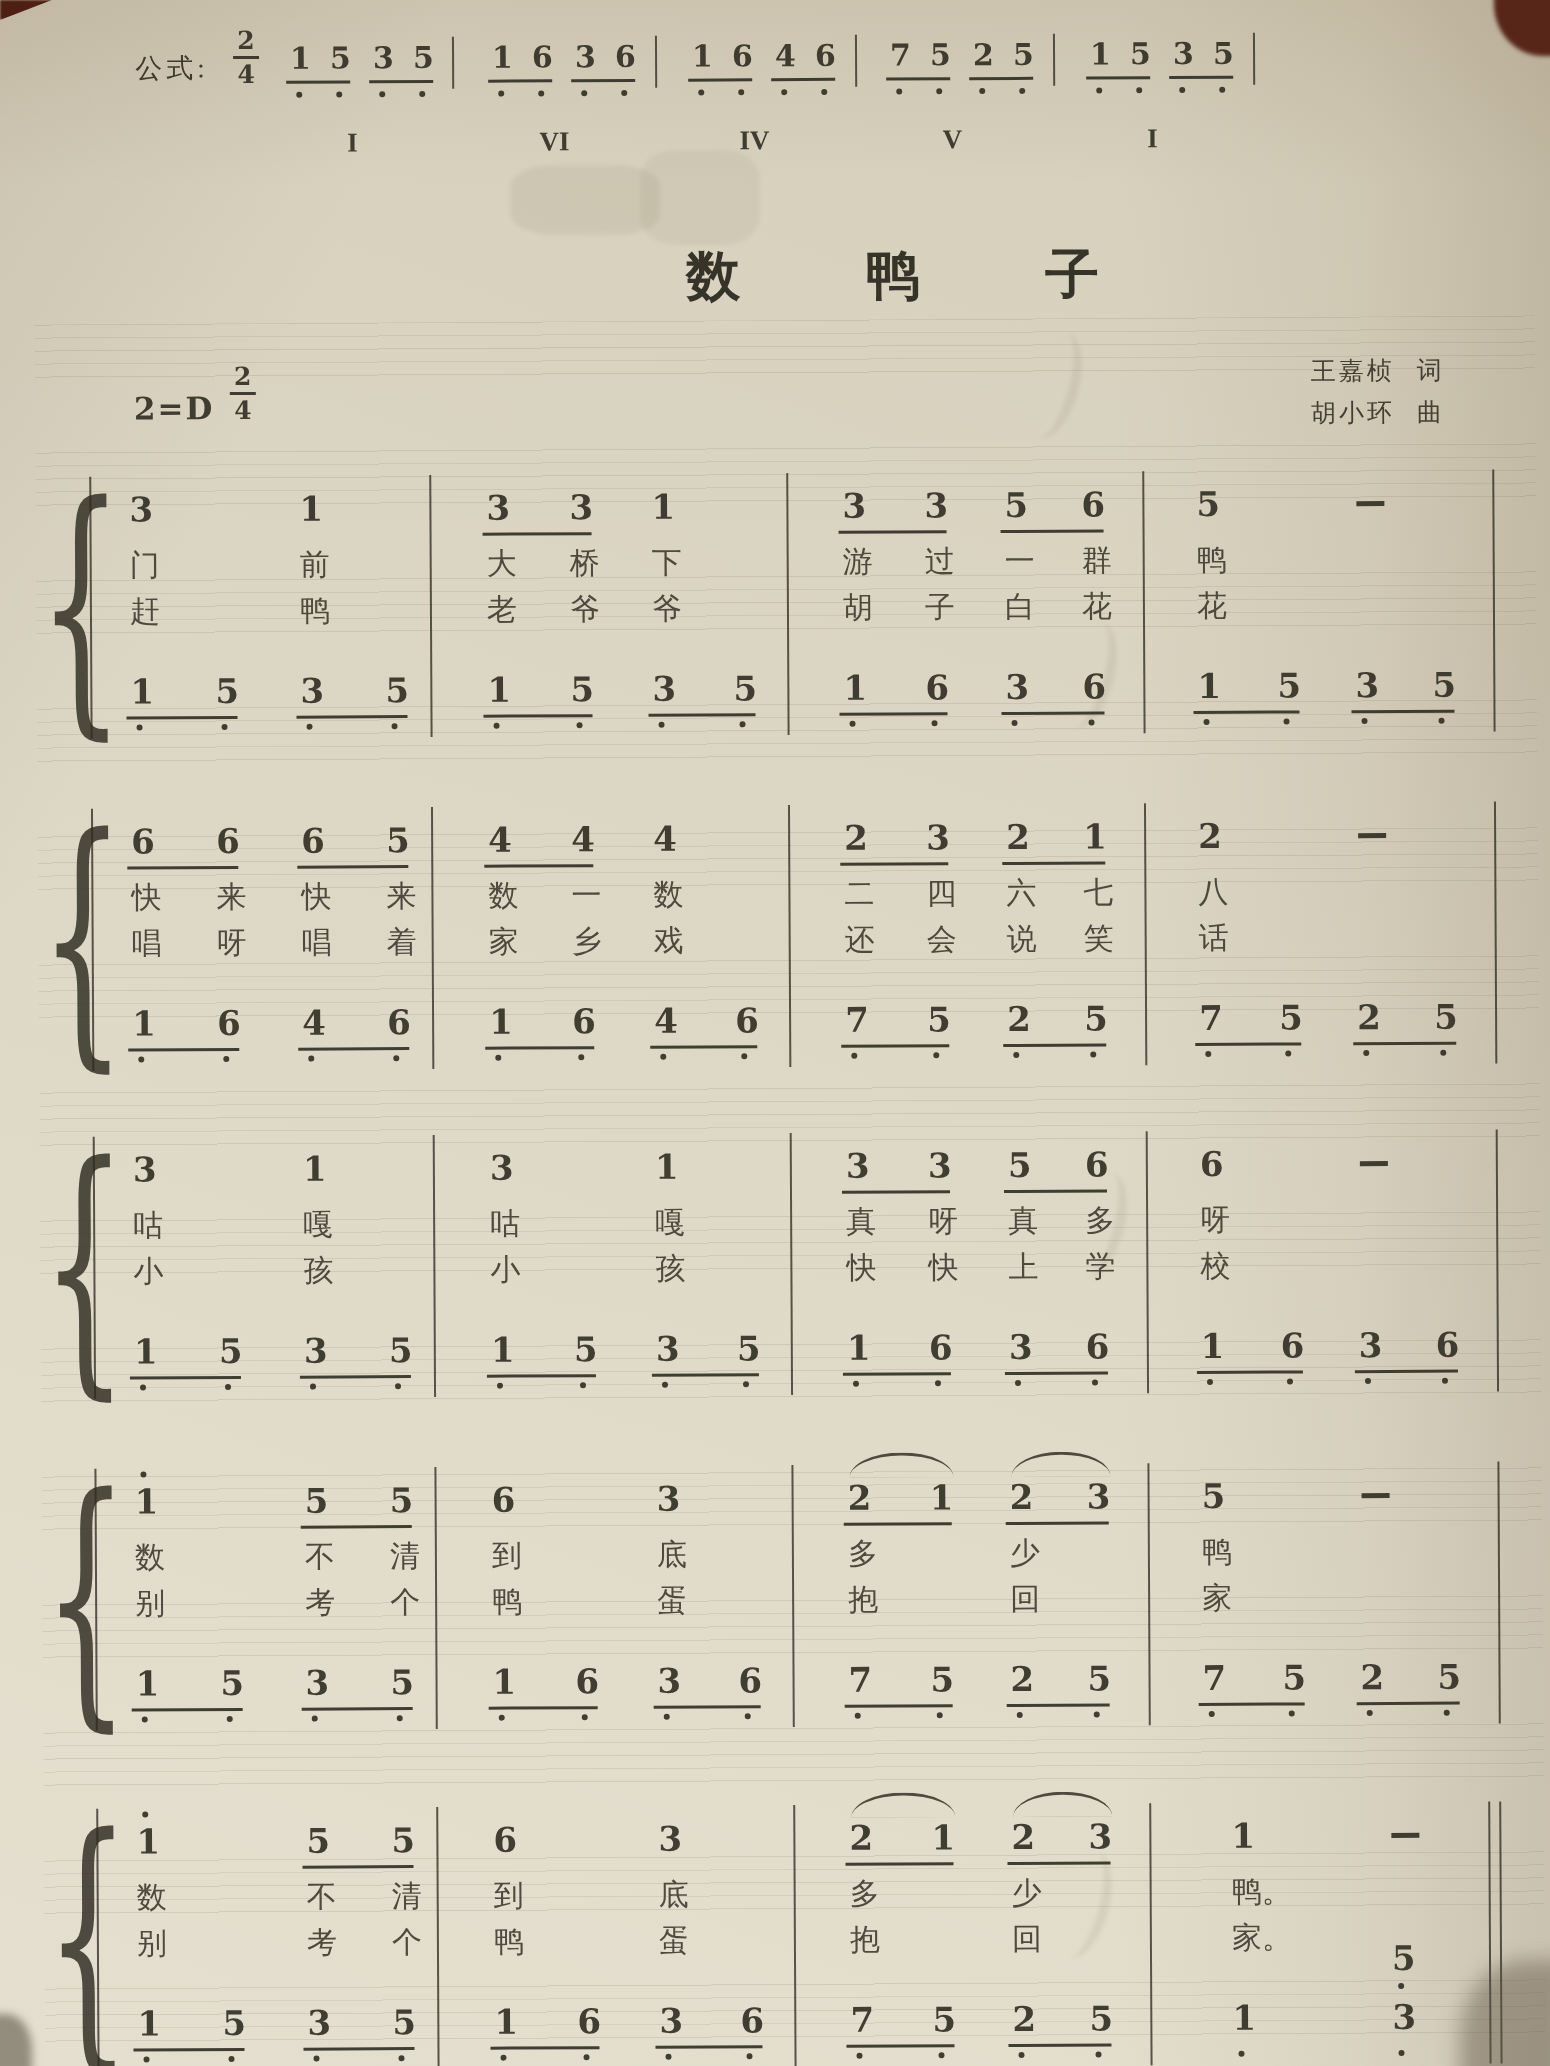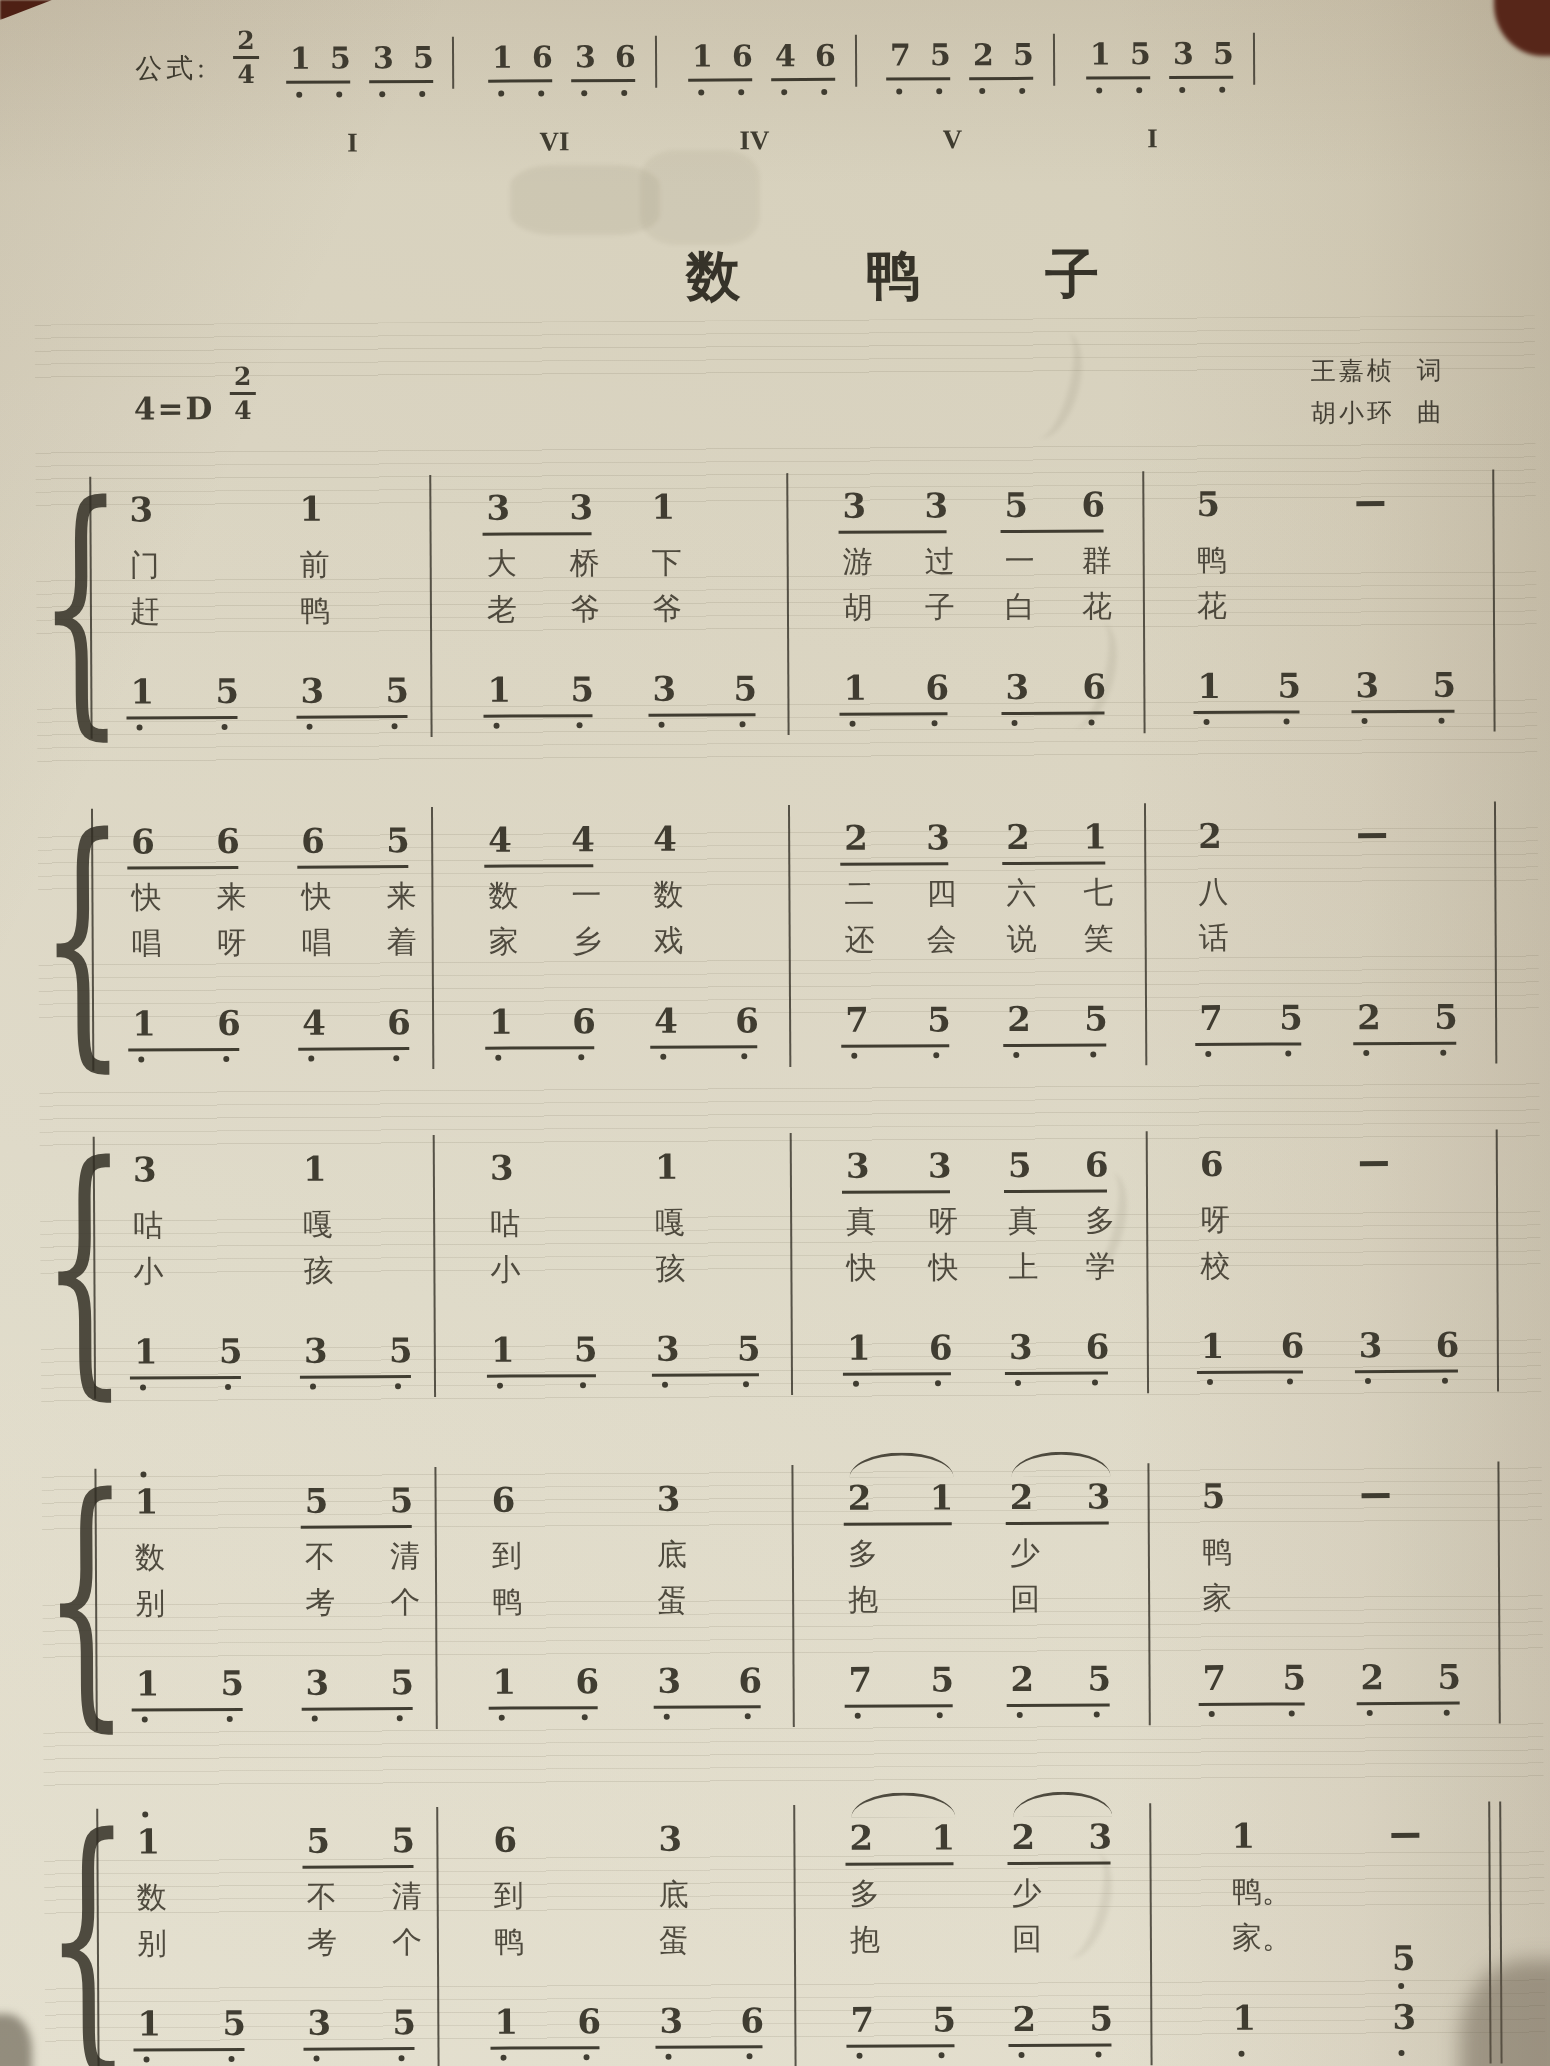--- a/index.html
+++ b/index.html
@@ -140,21 +140,21 @@
 
     <div class="abs" style="left:1312px;top:358px;">
       <span class="credit">王嘉桢</span>
       <span class="credit" style="margin-left:18px;">词</span>
     </div>
     <div class="abs" style="left:1312px;top:400px;">
       <span class="credit">胡小环</span>
       <span class="credit" style="margin-left:18px;">曲</span>
     </div>
 
-    <span class="abs keysig" style="left:135px;top:388px;">4=D</span>
+    <span class="abs keysig" style="left:135px;top:388px;">2=D</span>
     <span class="abs frac" style="left:231px;top:362px;">
       <span class="fr-t">2</span>
       <span class="fr-bar"></span>
       <span class="fr-b">4</span>
     </span>
 
     <div id="systems">
         <div style="position: absolute; left: 0px; top: 0px;">
           <div class="brace" style="position: absolute; left: 38px; top: 468px;">{</div>
           <div class="barline" style="position: absolute; left: 90px; top: 474px; height: 262px;"></div>

